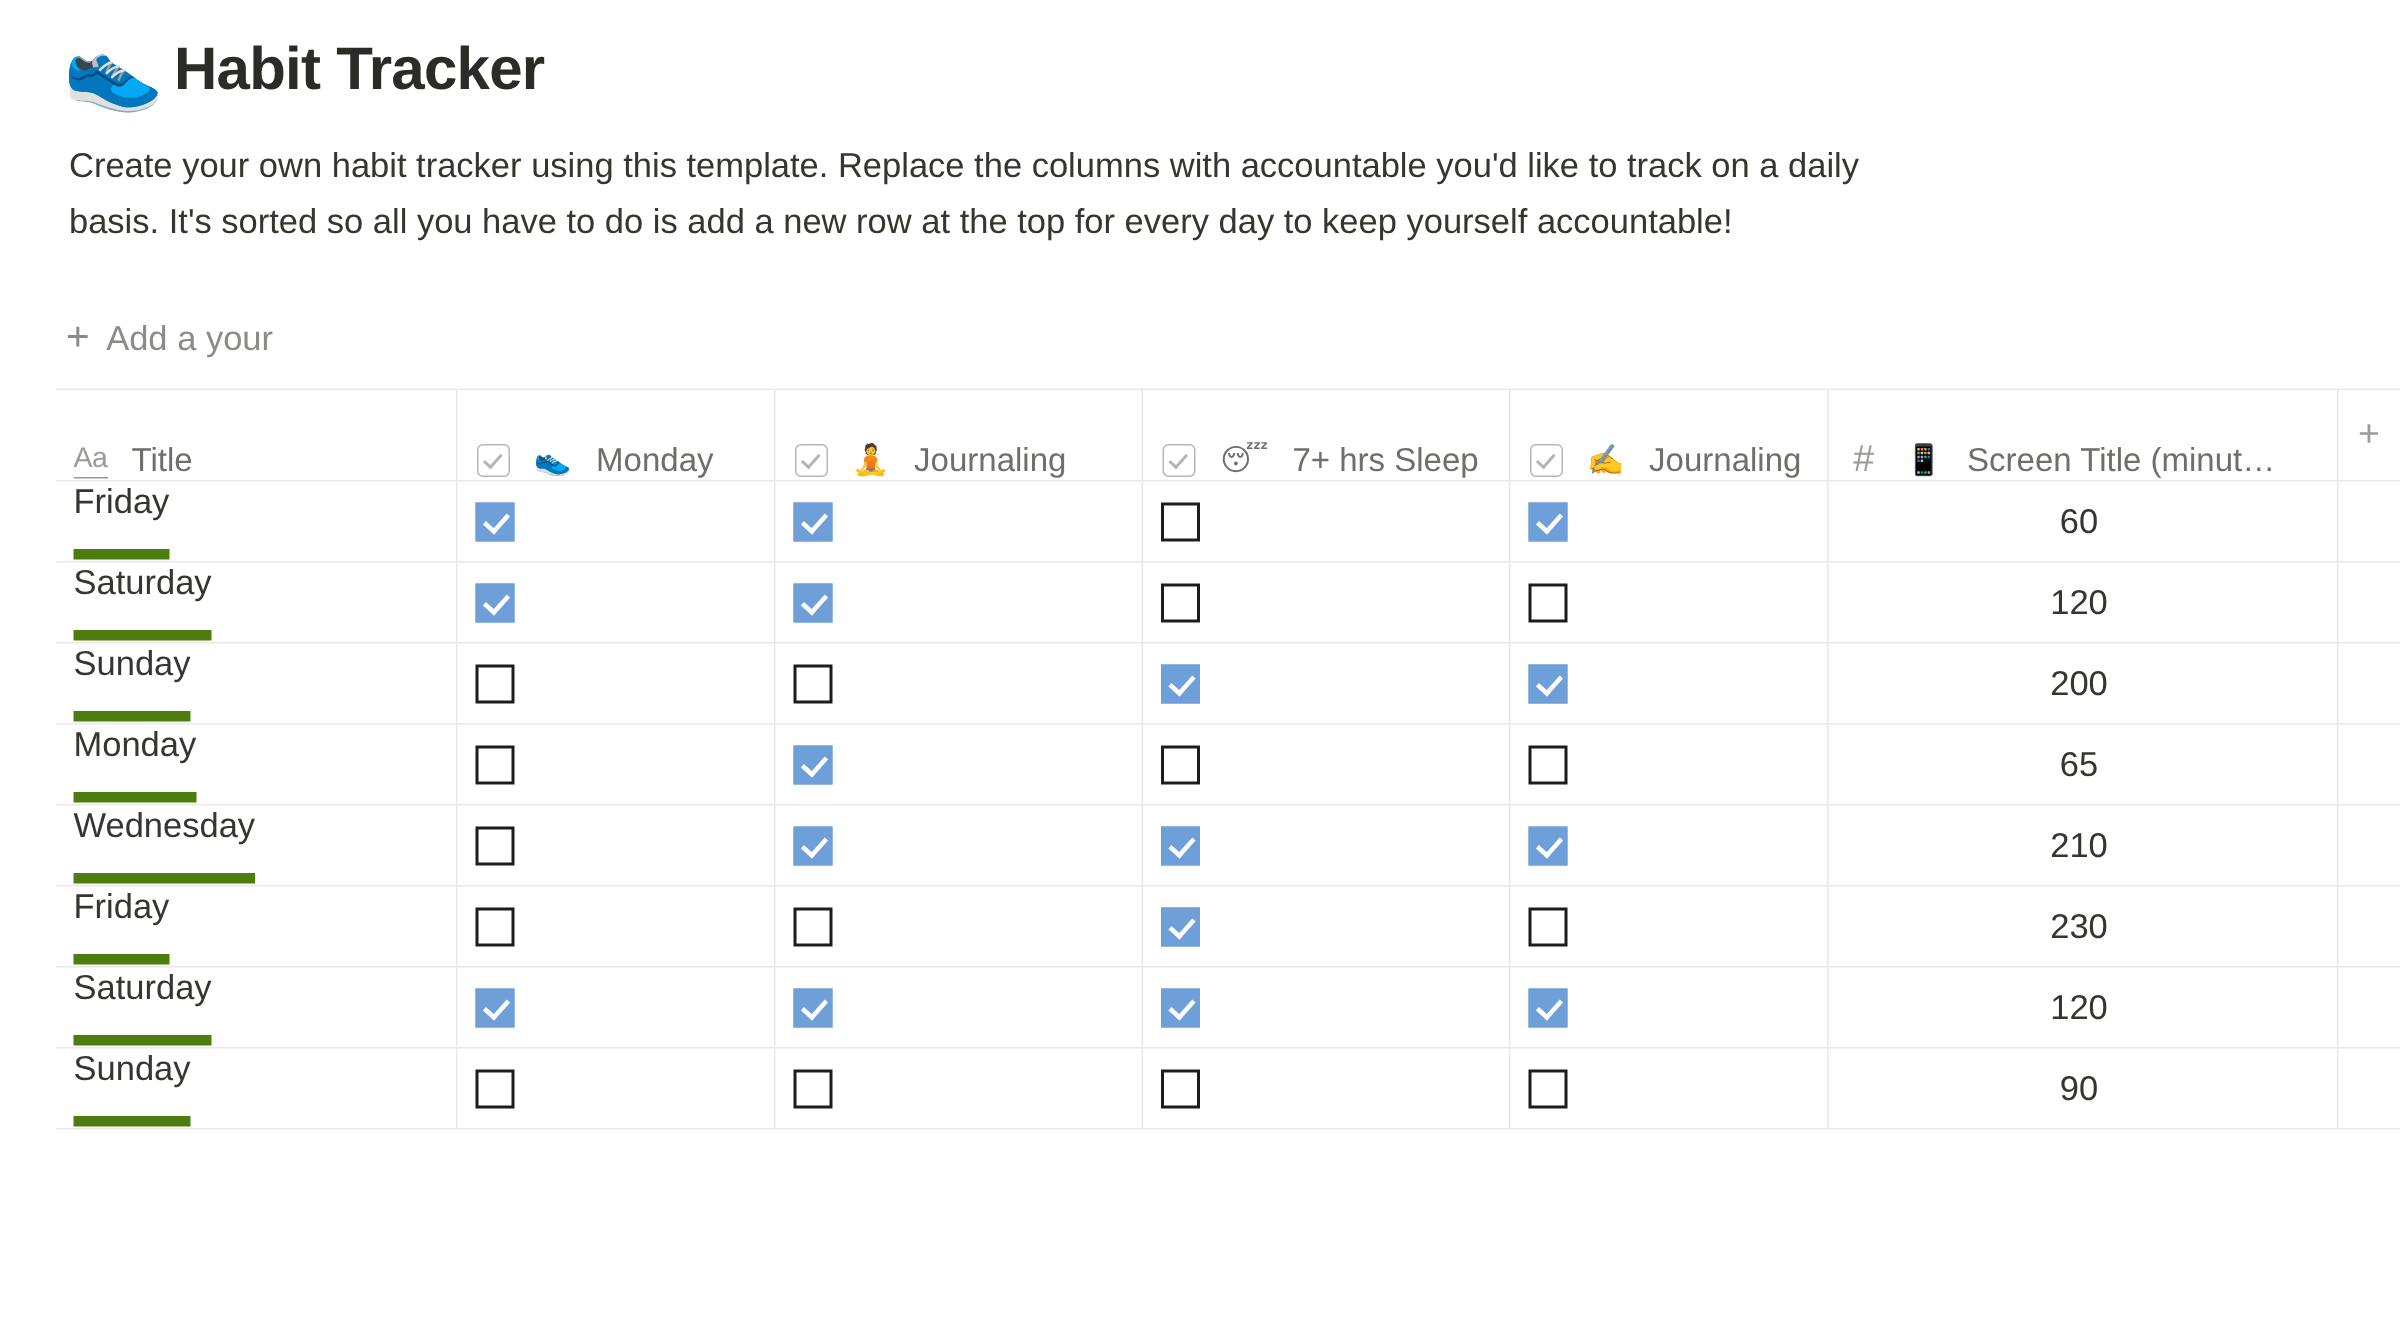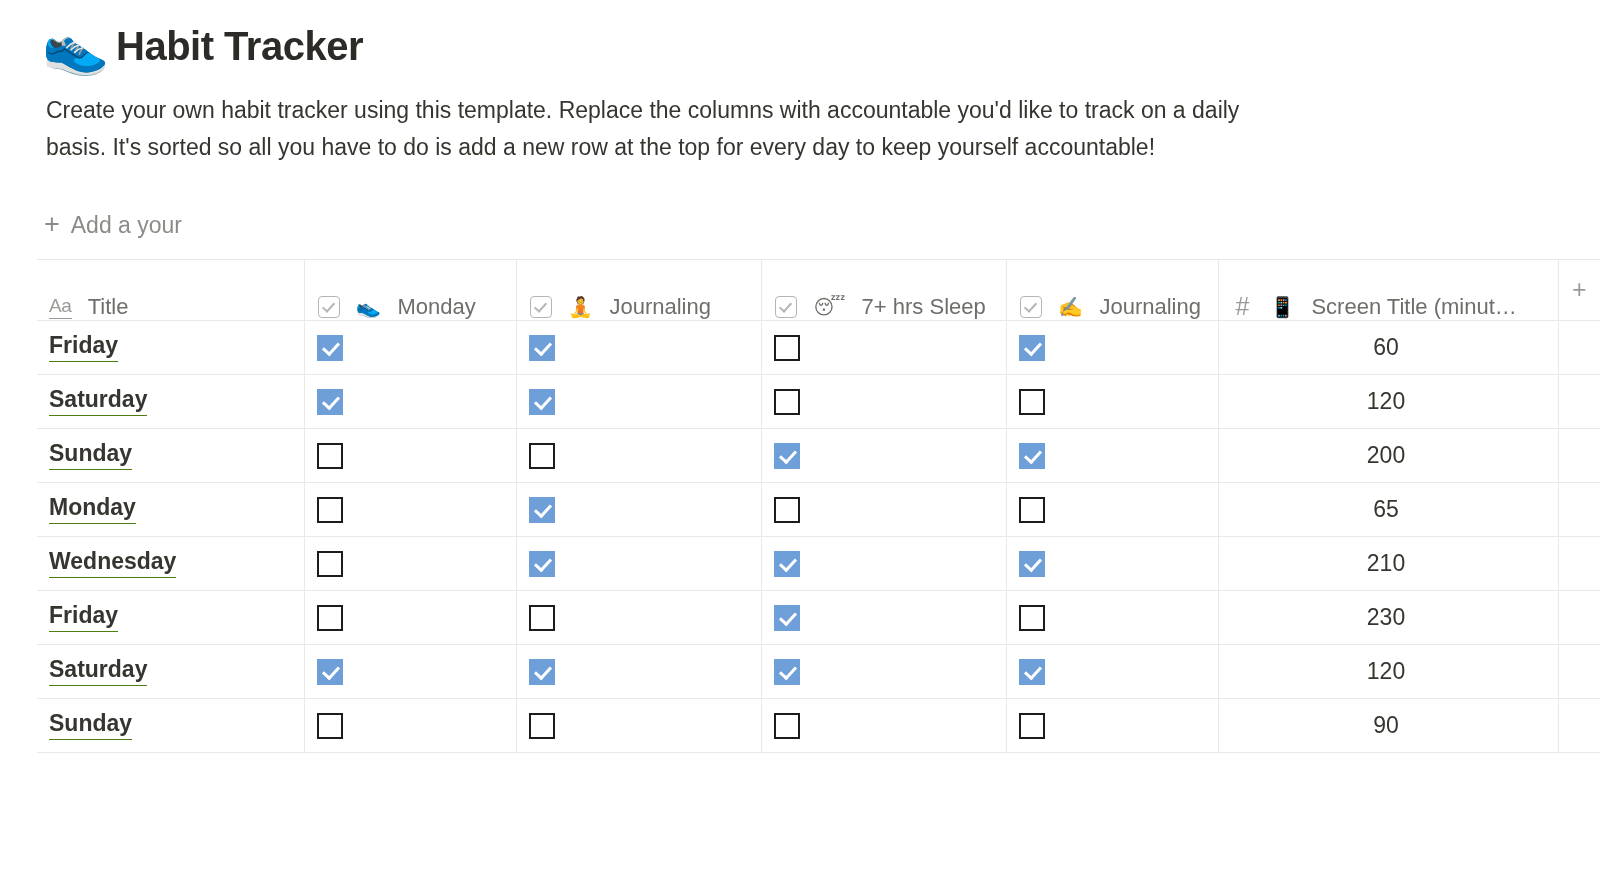--- a/index.html
+++ b/index.html
@@ -221,25 +221,24 @@
     padding: 0 12px;
     vertical-align: middle;
     font-size: 23px;
   }
   tbody td.cell-title {
     color: #37352f;
   }
   tbody td.cell-add { border-right: none; }
   .row-title {
     display: inline-block;
-    border-bottom: 1px solid #4d7c0f;
-    padding-bottom: 2px;
+    border-bottom: 7px solid #4d7c0f;
+    padding-bottom: 18px;
     line-height: 1.1;
     cursor: pointer;
-    font-weight: bold;
   }
   tbody td.cell-num {
     text-align: center;
     color: #37352f;
     padding-right: 16px;
   }
 
   
   .cb {
     display: inline-block;

